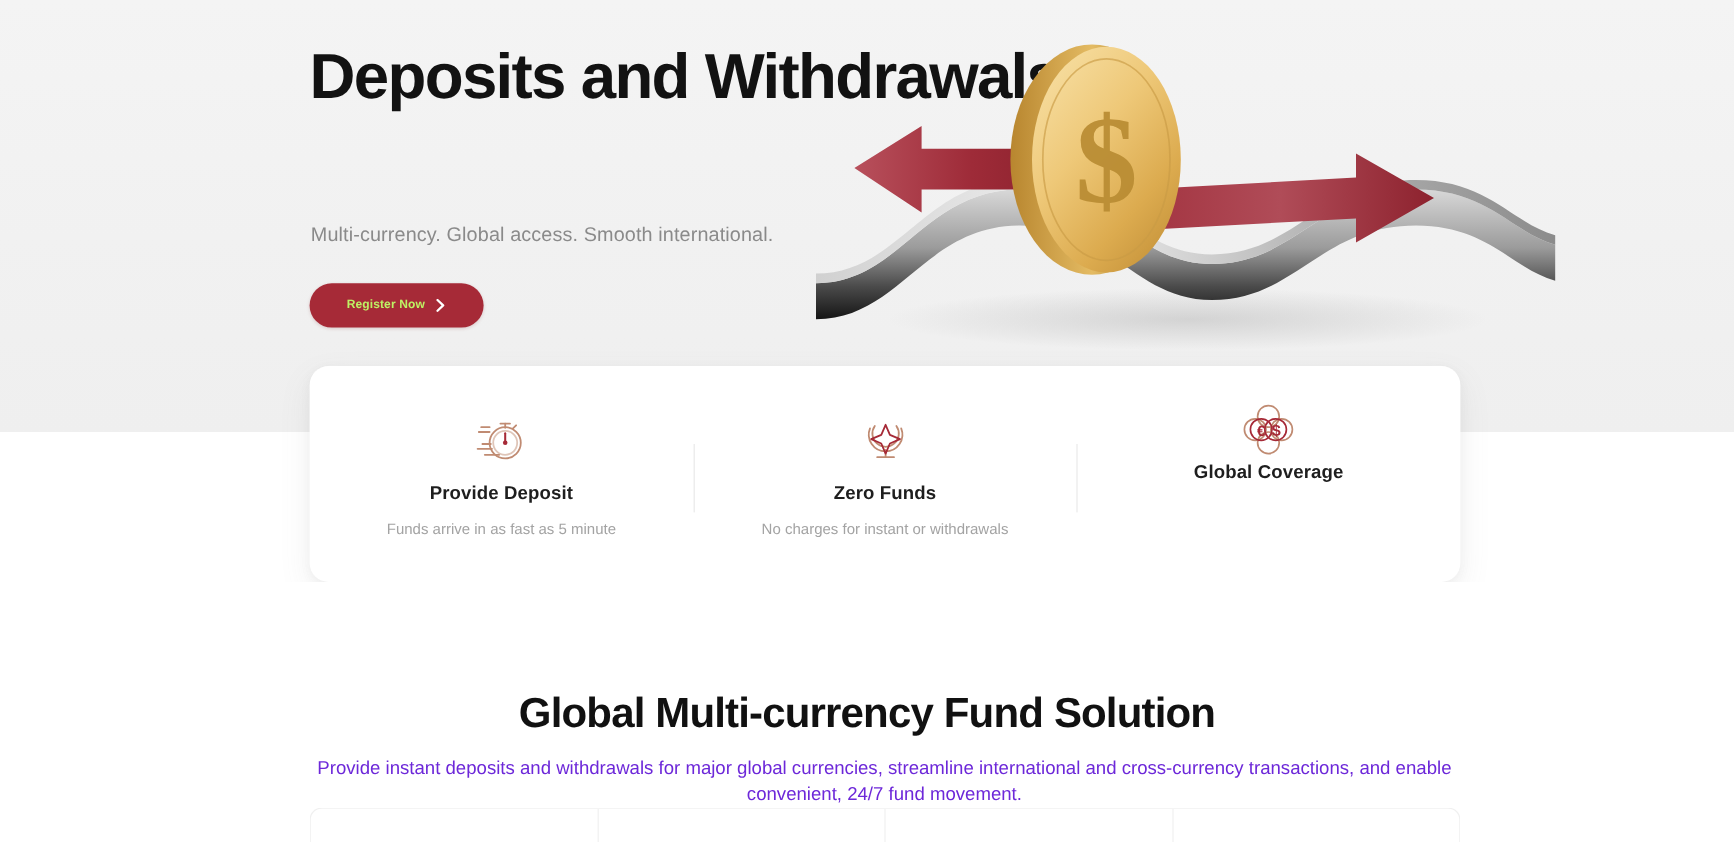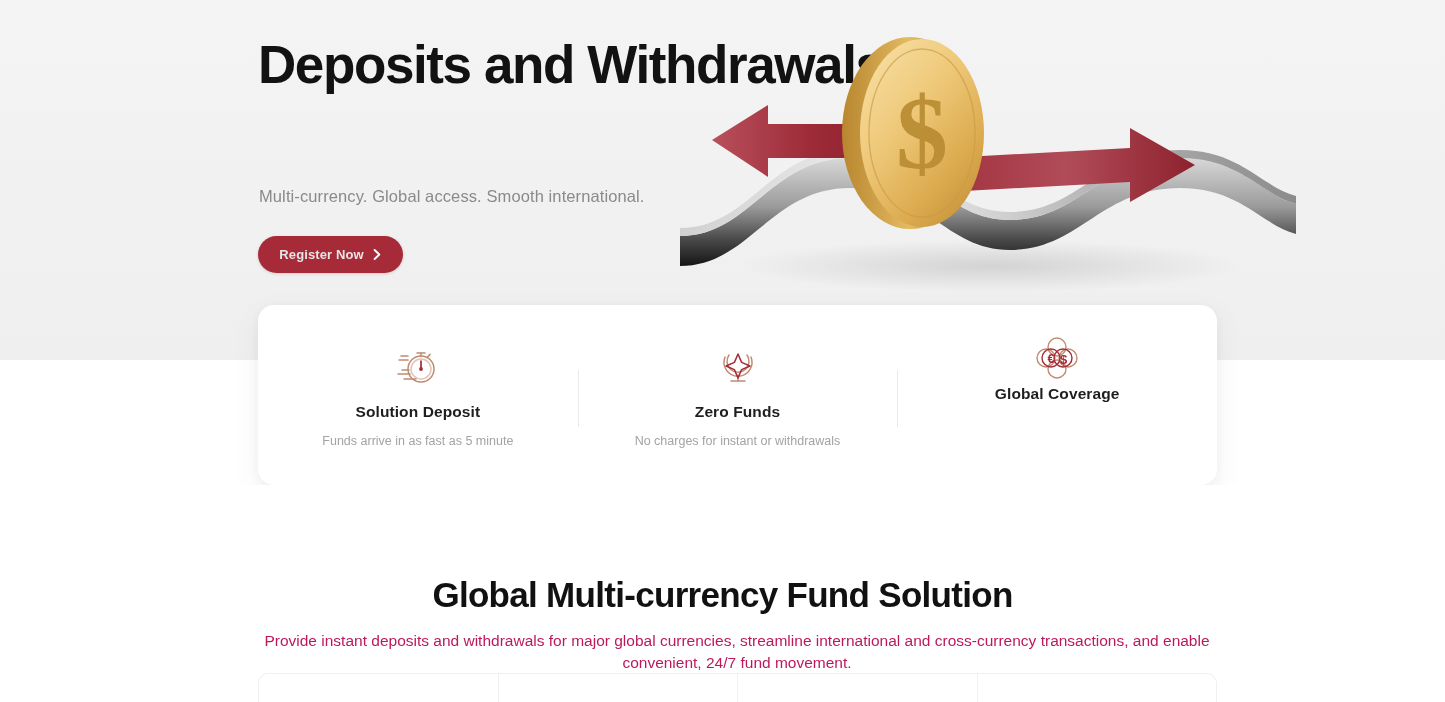--- a/index.html
+++ b/index.html
@@ -60,23 +60,23 @@
     justify-content: center;
     gap: 9px;
     background: #a62a37;
     border: none;
     border-radius: 19px;
     cursor: pointer;
     box-shadow: 0 1px 3px rgba(120,20,30,0.18);
   }
   .hero-cta .cta-label {
     font-family: "Liberation Sans", sans-serif;
-    font-size: 13px;
+    font-size: 10px;
     font-weight: 700;
-    color: #e5e5e5;
+    color: #bef264;
     letter-spacing: 0.1px;
   }
   .hero-cta .cta-chevron { display: block; }
 
   
   .hero-art {
     position: absolute;
     left: 660px; top: 8px;
     width: 640px; height: 290px;
     pointer-events: none;
@@ -164,21 +164,21 @@
   }
 
   .section-subtitle {
     position: absolute;
     left: 242px; top: 145px;
     width: 990px;
     text-align: center;
     font-size: 15.5px;
     font-weight: 400;
     line-height: 1.45;
-    color: #be185d;
+    color: #6d28d9;
   }
 
   
   .bottom-grid {
     position: absolute;
     left: 258px; top: 673px;
     width: 959px; height: 29px;
     display: flex;
     background: #ffffff;
     border-top: 1px solid #f0f0f0;
@@ -301,21 +301,21 @@
               <path d="M5 12 h7"></path>
               <path d="M3 16 h9"></path>
               <path d="M6 26 h7"></path>
               <path d="M2 30 h12"></path>
               <path d="M8 35 h12"></path>
             </g>
             <path d="M25 25 L25 17" stroke="#a62a37" stroke-width="1.7" stroke-linecap="round" fill="none"></path>
             <circle cx="25" cy="25" r="1.9" fill="#a62a37"></circle>
           </svg>
         </div>
-        <div class="feature-title">Solution Deposit</div>
+        <div class="feature-title">Provide Deposit</div>
         <div class="feature-desc">Funds arrive in as fast as 5 minute</div>
       </div>
 
       <div class="feature">
         <div class="feature-icon">
           <svg width="44" height="44" viewBox="0 0 44 44">
             <g fill="none" stroke="#c08b72" stroke-width="1.5" stroke-linecap="round">
               <path d="M9 13 A14 14 0 1 0 35 13"></path>
               <path d="M13 11 A11 11 0 1 0 31 11"></path>
               <path d="M22 31 v6"></path>

